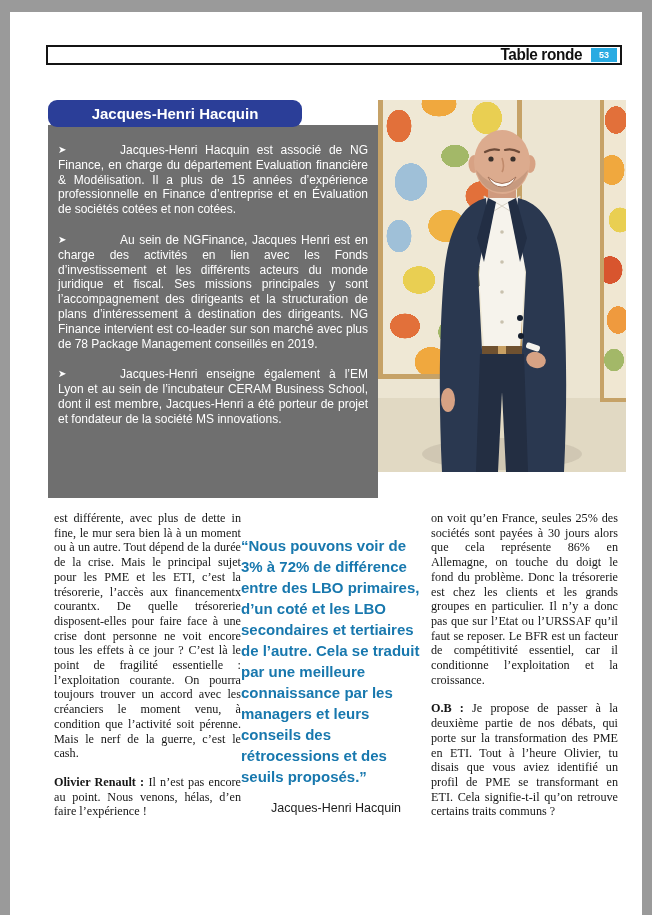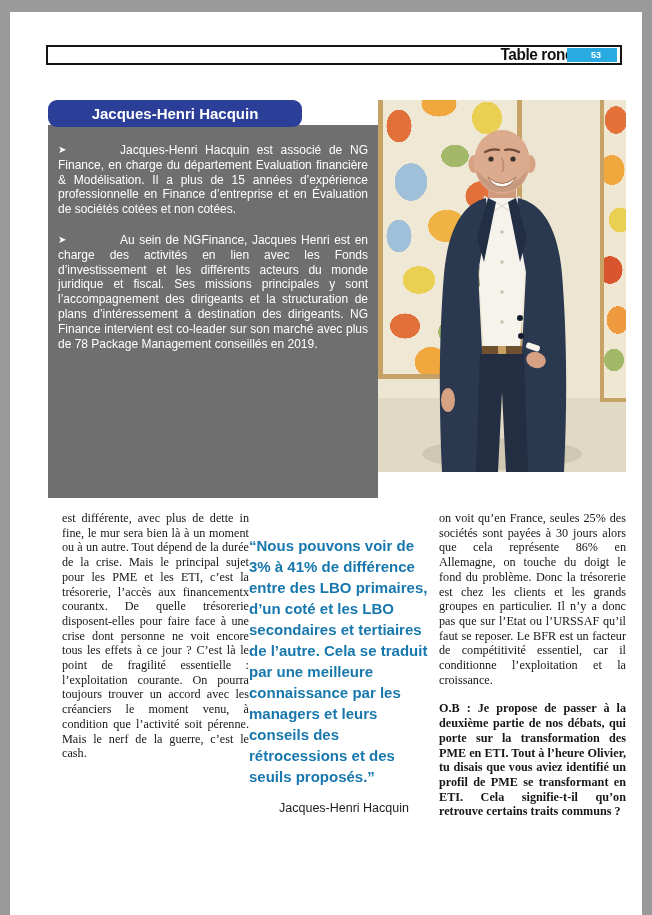--- a/index.html
+++ b/index.html
@@ -6,21 +6,21 @@
   .page{position:relative;width:632px;height:915px;background:#ffffff;margin:12px auto;overflow:hidden;
         font-family:"Liberation Serif",serif;-webkit-font-smoothing:antialiased;}
 
   
   .header-box{position:absolute;left:36px;top:33px;width:572px;height:16px;border:2px solid #141414;}
   .header-title{position:absolute;right:38px;top:0px;height:16px;line-height:16px;
                 font-family:"Liberation Sans",sans-serif;font-weight:bold;font-size:16px;
                 letter-spacing:-0.4px;color:#101010;transform:scaleX(.96);transform-origin:right center;}
   .page-badge{position:absolute;right:3px;top:1px;width:26px;height:14px;background:#29abe2;
               color:#fff;font-family:"Liberation Sans",sans-serif;font-size:9px;font-weight:bold;
-              text-align:left;line-height:14px;padding-left:24px;}
+              text-align:center;line-height:14px;}
 
   
   .profile-title{position:absolute;left:38px;top:88px;width:254px;height:27px;background:#2b3e98;
                  border-radius:9px;color:#fff;font-family:"Liberation Sans",sans-serif;font-weight:bold;
                  font-size:15px;text-align:center;line-height:27px;z-index:3;}
   .profile-panel{position:absolute;left:38px;top:113px;width:330px;height:373px;background:#6f6f6f;
                  box-sizing:border-box;padding:18px 10px 4px 10px;z-index:2;}
   .profile-panel p{margin:0 0 16px 0;color:#ffffff;font-family:"Liberation Sans",sans-serif;
                    font-size:12px;line-height:14.8px;text-align:justify;}
   .arrow{display:inline-block;width:62px;font-size:10px;vertical-align:1px;}
@@ -54,46 +54,47 @@
       radial-gradient(18px 22px at 12px 28px,#e2703a 62%,transparent 63%),
       radial-gradient(20px 24px at 8px 78px,#f0a83e 62%,transparent 63%),
       radial-gradient(18px 20px at 16px 128px,#e9cf52 62%,transparent 63%),
       radial-gradient(20px 22px at 6px 178px,#d8552e 62%,transparent 63%),
       radial-gradient(18px 22px at 14px 228px,#ef9a3e 62%,transparent 63%),
       radial-gradient(16px 18px at 10px 268px,#a3b868 62%,transparent 63%),
       #f0e7d2;}
   .man-svg{position:absolute;left:0;top:0;width:248px;height:372px;}
 
   
-  .article{position:absolute;left:36px;top:499px;width:580px;display:flex;justify-content:flex-end;}
+  .article{position:absolute;left:36px;top:499px;width:580px;display:flex;justify-content:center;}
   .col{width:187px;}
   .col.mid{width:190px;}
   .col p{margin:0 0 14px 0;font-size:12.2px;line-height:14.7px;text-align:justify;color:#161616;}
   .col p strong{font-weight:bold;}
-  .bold-all span{font-weight:bold;}
+  .bold-all span{font-weight:normal;}
   .pull-quote{margin:24px 0 0 0;color:#1878ae;font-family:"Liberation Sans",sans-serif;font-weight:bold;
               font-size:15px;line-height:21px;text-align:left;}
   .quote-attrib{margin-top:14px;text-align:center;font-family:"Liberation Sans",sans-serif;
                 font-size:12.5px;color:#1d1d1d;}
 </style>
 </head>
 <body>
 
 <div class="page">
 
   <div class="header-box">
     <div class="header-title">Table ronde</div>
     <div class="page-badge">53</div>
   </div>
 
   <div class="profile-title">Jacques-Henri Hacquin</div>
 
   <div class="profile-panel">
     <p><span class="arrow">➤</span><span>Jacques-Henri Hacquin est associé de NG Finance, en charge du département Evaluation financière &amp; Modélisation. Il a plus de 15 années d’expérience professionnelle en Finance d’entreprise et en Évaluation de sociétés cotées et non cotées.</span></p>
     <p><span class="arrow">➤</span><span>Au sein de NGFinance, Jacques Henri est en charge des activités en lien avec les Fonds d’investissement et les différents acteurs du monde juridique et fiscal. Ses missions principales y sont l’accompagnement des dirigeants et la structuration de plans d’intéressement à destination des dirigeants. NG Finance intervient est co-leader sur son marché avec plus de 78 Package Management conseillés en 2019.</span></p>
+    <p><span class="arrow">➤</span><span>Jacques-Henri enseigne également à l’EM Lyon et au sein de l’incubateur CERAM Business School, dont il est membre, Jacques-Henri a été porteur de projet et fondateur de la société MS innovations.</span></p>
   </div>
 
   <div class="photo">
     <div class="painting painting-left"></div>
     <div class="painting painting-right"></div>
     <svg class="man-svg" viewBox="0 0 248 372">
       <ellipse cx="124" cy="354" rx="80" ry="16" fill="rgba(60,50,40,0.10)"></ellipse>
 
       <rect x="110" y="80" width="28" height="24" rx="7" fill="#cf9a7e"></rect>
       <ellipse cx="96" cy="64" rx="5.5" ry="9" fill="#d7a284"></ellipse>
@@ -129,24 +130,25 @@
       <ellipse cx="70" cy="300" rx="7" ry="12" fill="#d7a284"></ellipse>
       <circle cx="142" cy="218" r="3" fill="#151e2e"></circle>
       <circle cx="143" cy="236" r="3" fill="#151e2e"></circle>
     </svg>
   </div>
 
   <div class="article">
 
     <div class="col">
       <p><span>est différente, avec plus de dette in fine, le mur sera bien là à un moment ou à un autre. Tout dépend de la durée de la crise. Mais le principal sujet pour les PME et les ETI, c’est la trésorerie, l’accès aux financementx courantx. De quelle trésorerie disposent-elles pour faire face à une crise dont personne ne voit encore tous les effets à ce jour ? C’est là le point de fragilité essentielle : l’exploitation courante. On pourra toujours trouver un accord avec les créanciers le moment venu, à condition que l’activité soit pérenne. Mais le nerf de la guerre, c’est le cash.</span></p>
+      <p><strong>Olivier Renault : </strong><span>Il n’est pas encore au point. Nous venons, hélas, d’en faire l’expérience !</span></p>
     </div>
 
     <div class="col mid">
-      <div class="pull-quote">“Nous pouvons voir de 3% à 41% de différence entre des LBO primaires, d’un coté et les LBO secondaires et tertiaires de l’autre. Cela se traduit par une meilleure connaissance par les managers et leurs conseils des rétrocessions et des seuils proposés.”</div>
+      <div class="pull-quote">“Nous pouvons voir de 3% à 72% de différence entre des LBO primaires, d’un coté et les LBO secondaires et tertiaires de l’autre. Cela se traduit par une meilleure connaissance par les managers et leurs conseils des rétrocessions et des seuils proposés.”</div>
       <div class="quote-attrib">Jacques-Henri Hacquin</div>
     </div>
 
     <div class="col">
       <p><span>on voit qu’en France, seules 25% des sociétés sont payées à 30 jours alors que cela représente 86% en Allemagne, on touche du doigt le fond du problème. Donc la trésorerie est chez les clients et les grands groupes en particulier. Il n’y a donc pas que sur l’Etat ou l’URSSAF qu’il faut se reposer. Le BFR est un facteur de compétitivité essentiel, car il conditionne l’exploitation et la croissance.</span></p>
       <p class="bold-all"><strong>O.B : </strong><span>Je propose de passer à la deuxième partie de nos débats, qui porte sur la transformation des PME en ETI. Tout à l’heure Olivier, tu disais que vous aviez identifié un profil de PME se transformant en ETI. Cela signifie-t-il qu’on retrouve certains traits communs ?</span></p>
     </div>
 
   </div>
 </div>

